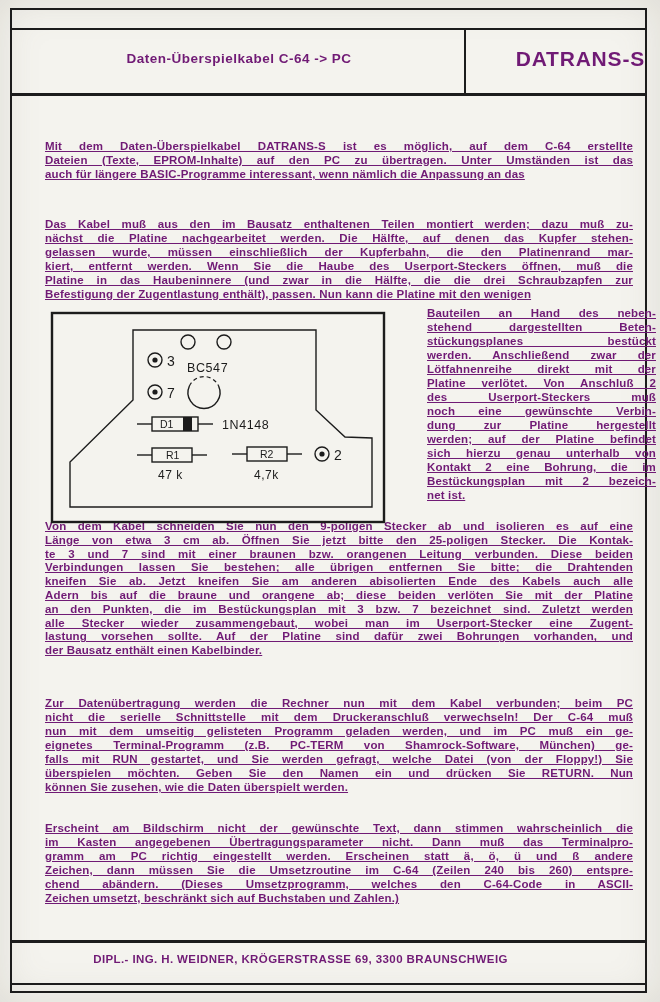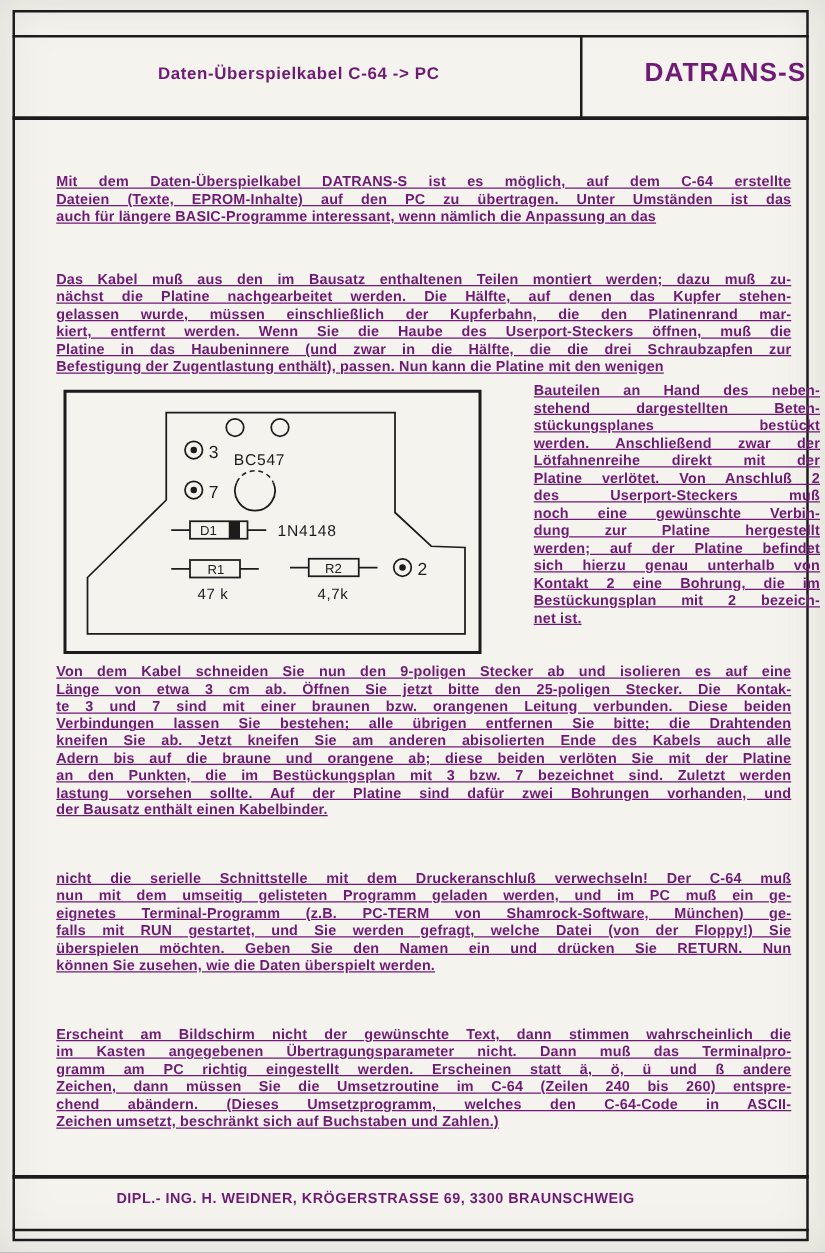--- a/index.html
+++ b/index.html
@@ -97,32 +97,34 @@
       <div class="tline">Platine verlötet. Von Anschluß 2</div>
       <div class="tline">des Userport-Steckers muß</div>
       <div class="tline">noch eine gewünschte Verbin-</div>
       <div class="tline">dung zur Platine hergestellt</div>
       <div class="tline">werden; auf der Platine befindet</div>
       <div class="tline">sich hierzu genau unterhalb von</div>
       <div class="tline">Kontakt 2 eine Bohrung, die im</div>
       <div class="tline">Bestückungsplan mit 2 bezeich-</div>
       <div class="tline">net ist.</div>
     </div>
-  <div class="para lh138" style="top:532px">
+  <div class="para lh138" style="top:520px">
       <div class="tline">Von dem Kabel schneiden Sie nun den 9-poligen Stecker ab und isolieren es auf eine</div>
       <div class="tline">Länge von etwa 3 cm ab. Öffnen Sie jetzt bitte den 25-poligen Stecker. Die Kontak-</div>
       <div class="tline">te 3 und 7 sind mit einer braunen bzw. orangenen Leitung verbunden. Diese beiden</div>
       <div class="tline">Verbindungen lassen Sie bestehen; alle übrigen entfernen Sie bitte; die Drahtenden</div>
       <div class="tline">kneifen Sie ab. Jetzt kneifen Sie am anderen abisolierten Ende des Kabels auch alle</div>
       <div class="tline">Adern bis auf die braune und orangene ab; diese beiden verlöten Sie mit der Platine</div>
       <div class="tline">an den Punkten, die im Bestückungsplan mit 3 bzw. 7 bezeichnet sind. Zuletzt werden</div>
+      <div class="tline">alle Stecker wieder zusammengebaut, wobei man im Userport-Stecker eine Zugent-</div>
       <div class="tline">lastung vorsehen sollte. Auf der Platine sind dafür zwei Bohrungen vorhanden, und</div>
       <div class="tline">der Bausatz enthält einen Kabelbinder.</div>
     </div>
   <div class="para lh14" style="top:696px">
+      <div class="tline">Zur Datenübertragung werden die Rechner nun mit dem Kabel verbunden; beim PC</div>
       <div class="tline">nicht die serielle Schnittstelle mit dem Druckeranschluß verwechseln! Der C-64 muß</div>
       <div class="tline">nun mit dem umseitig gelisteten Programm geladen werden, und im PC muß ein ge-</div>
       <div class="tline">eignetes Terminal-Programm (z.B. PC-TERM von Shamrock-Software, München) ge-</div>
       <div class="tline">falls mit RUN gestartet, und Sie werden gefragt, welche Datei (von der Floppy!) Sie</div>
       <div class="tline">überspielen möchten. Geben Sie den Namen ein und drücken Sie RETURN. Nun</div>
       <div class="tline">können Sie zusehen, wie die Daten überspielt werden.</div>
     </div>
   <div class="para lh14" style="top:821px">
       <div class="tline">Erscheint am Bildschirm nicht der gewünschte Text, dann stimmen wahrscheinlich die</div>
       <div class="tline">im Kasten angegebenen Übertragungsparameter nicht. Dann muß das Terminalpro-</div>

